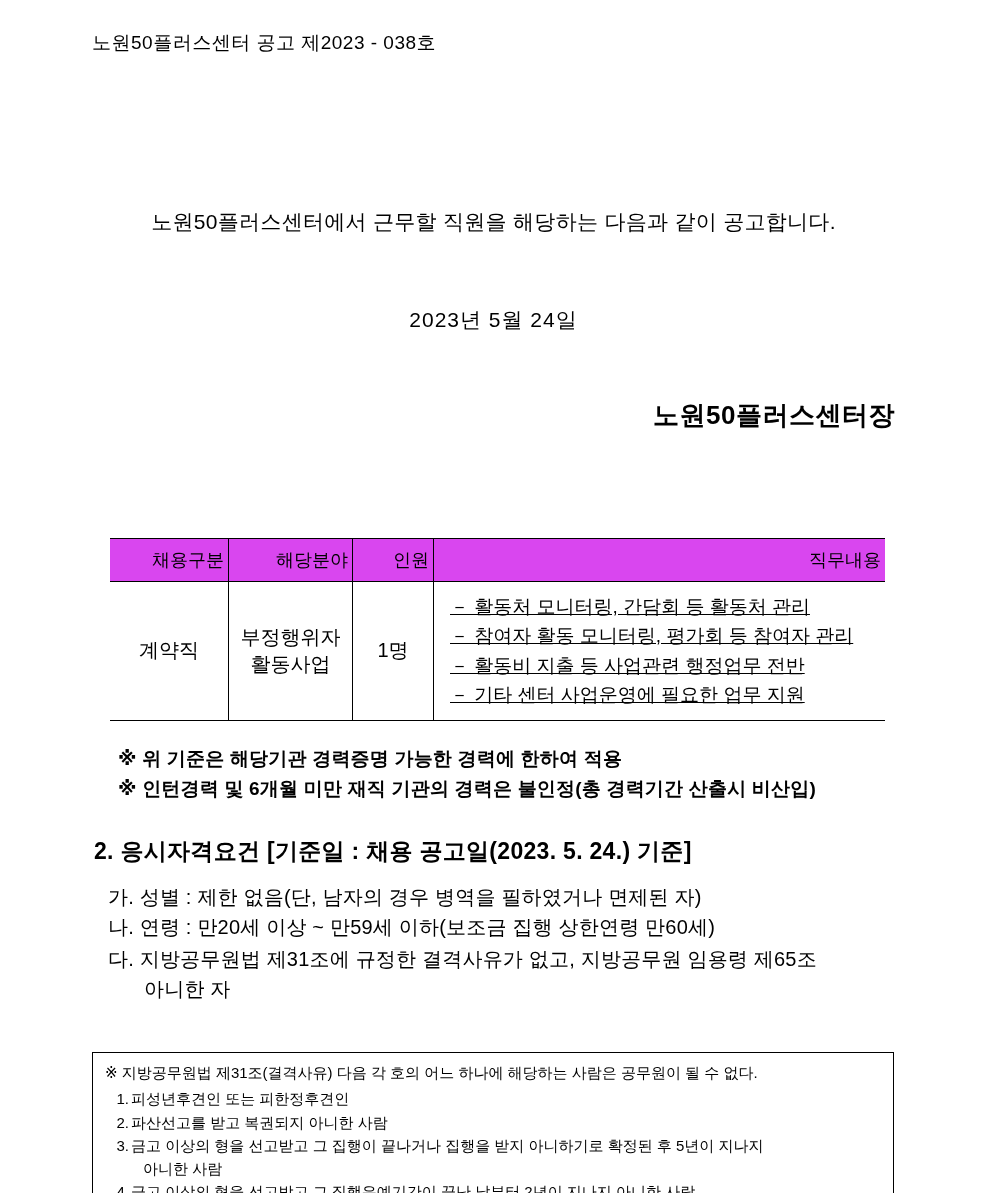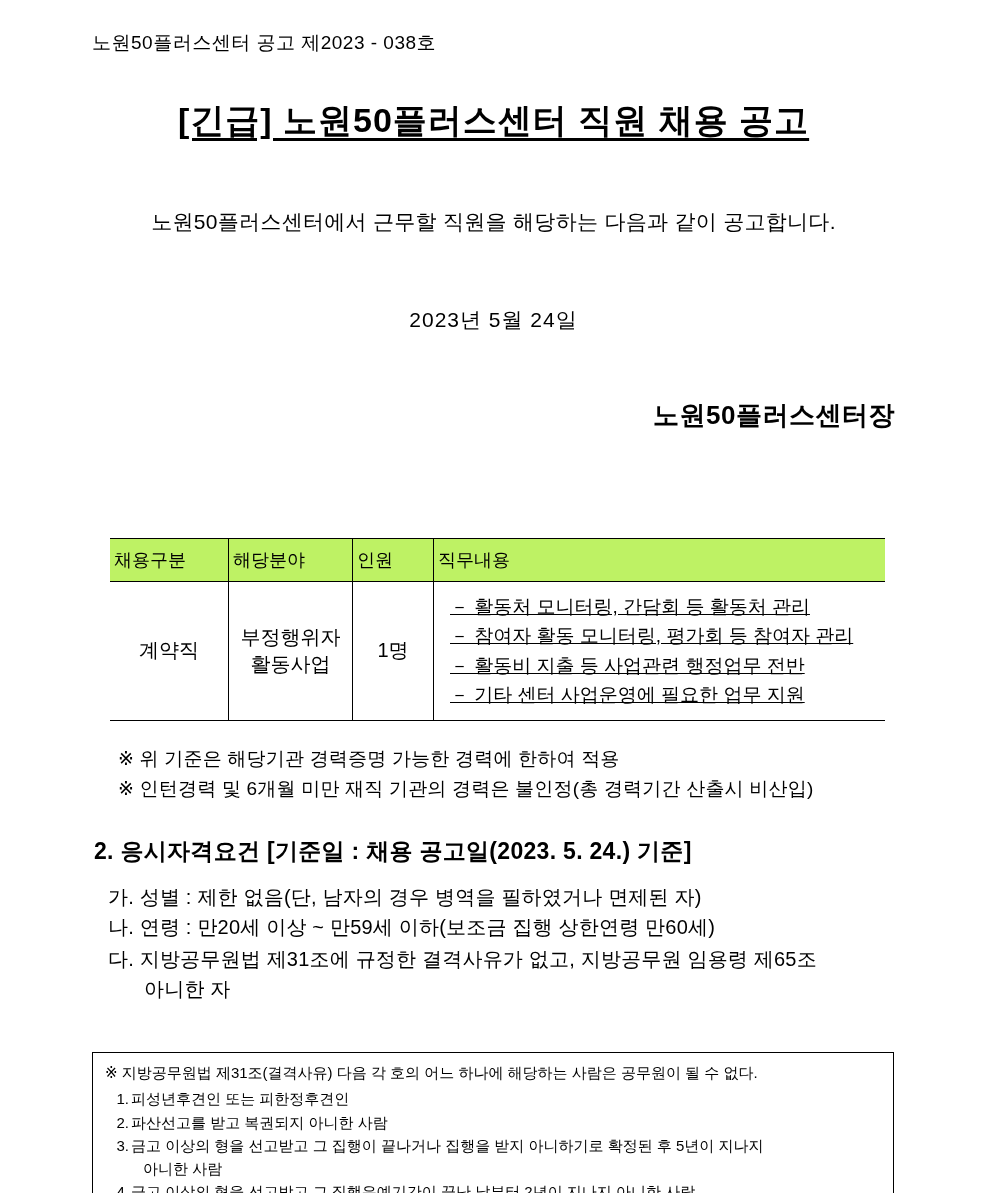--- a/index.html
+++ b/index.html
@@ -84,27 +84,27 @@
 
   table.recruit {
     position: absolute;
     left: 110px;
     top: 538px;
     width: 775px;
     border-collapse: collapse;
     font-size: 18px;
   }
   table.recruit th {
-    background: #bef264;
+    background: #d946ef;
     border: 1px solid #000000;
     border-left: none;
     border-right: none;
     font-weight: normal;
     padding: 9px 4px;
-    text-align: left;
+    text-align: right;
     font-size: 18px;
   }
   table.recruit th.c1 { width: 110px; border-right: 1px solid #000; }
   table.recruit th.c2 { width: 115px; border-right: 1px solid #000; }
   table.recruit th.c3 { width: 72px; border-right: 1px solid #000; }
   table.recruit td {
     border-bottom: 1px solid #000000;
     padding: 10px 4px;
     text-align: center;
     vertical-align: middle;
@@ -119,20 +119,21 @@
     font-size: 19px;
     line-height: 1.55;
     text-decoration: underline;
   }
   table.recruit td.duties div { white-space: nowrap; }
 
   .note {
     position: absolute;
     font-size: 19px;
     letter-spacing: 0.2px;
+    font-weight: bold;
   }
   #note-1 { left: 118px; top: 746px; }
   #note-2 { left: 118px; top: 776px; }
 
   .item {
     position: absolute;
     font-size: 20px;
     letter-spacing: 0.2px;
   }
   #item-a { left: 108px; top: 884px; }
@@ -176,21 +177,20 @@
     padding-left: 12px;
   }
 </style>
 </head>
 <body>
 
 <div class="page">
 
   <div class="doc-number">노원50플러스센터 공고 제2023 - 038호</div>
 
-  <div class="title">[긴급] 노원50플러스센터 직원 채용 공고</div>
 
   <div class="intro">노원50플러스센터에서 근무할 직원을 해당하는 다음과 같이 공고합니다.</div>
 
   <div class="date-line">2023년  5월  24일</div>
 
   <div class="signer">노원50플러스센터장</div>
 
 
   <table class="recruit">
     <thead>

